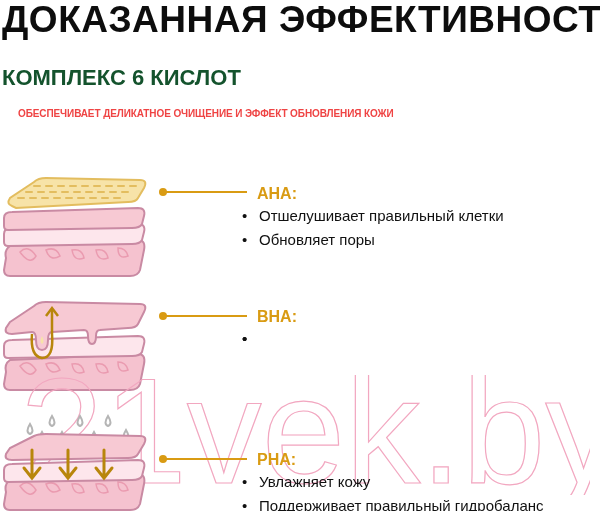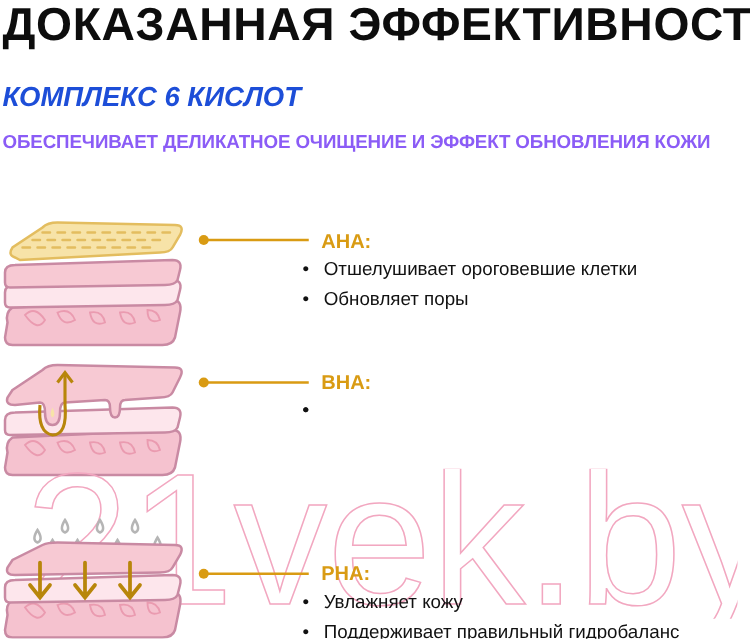--- a/index.html
+++ b/index.html
@@ -1,19 +1,19 @@
 <!DOCTYPE html>
 <html><head>
   <meta charset="utf-8">
   <style>
     html, body { margin: 0; padding: 0; background: #ffffff; }
     body { width: 600px; height: 511px; position: relative; overflow: hidden; font-family: "Liberation Sans", sans-serif; color: #111; }
     .title { position: absolute; left: 2px; top: 0px; font-size: 37px; font-weight: 700; letter-spacing: 0.5px; line-height: 40px; white-space: nowrap; color: #0d0d0d; }
-    .subtitle { position: absolute; left: 2px; top: 64px; font-size: 22px; font-weight: 700; color: #1d4ed8; line-height: 28px; white-space: nowrap; font-style: italic; }
-    .tagline { position: absolute; left: 2px; top: 104px; font-size: 15px; font-weight: 700; line-height: 20px; white-space: nowrap; color: #8b5cf6; letter-spacing: -0.1px; }
+    .subtitle { position: absolute; left: 2px; top: 64px; font-size: 22px; font-weight: 700; color: #14532d; line-height: 28px; white-space: nowrap; }
+    .tagline { position: absolute; left: 18px; top: 104px; font-size: 10px; font-weight: 700; line-height: 20px; white-space: nowrap; color: #ef4444; letter-spacing: -0.1px; }
     .block { position: absolute; left: 0; width: 505px; }
     .illus { position: absolute; left: 0; }
     .connector { position: absolute; left: 159px; height: 10px; width: 90px; }
     .connector .dot { position: absolute; left: 0; top: 1px; width: 8px; height: 8px; border-radius: 50%; background: #d99b13; }
     .connector .line { position: absolute; left: 4px; top: 4px; width: 84px; height: 2px; background: #d99b13; }
     .acid-title { position: absolute; left: 257px; font-size: 16px; font-weight: 700; color: #d99b13; line-height: 20px; }
     .bullets { position: absolute; left: 242px; margin: 0; padding: 0; list-style: none; }
     .bullets li { font-size: 15px; line-height: 24px; color: #111; white-space: nowrap; position: relative; padding-left: 17px; }
     .bullets li .bullet { position: absolute; left: 0; top: 0; }
     .watermark { position: absolute; left: 20px; top: 375px; pointer-events: none; }
@@ -37,26 +37,26 @@
       <path d="M26 22 h6 M38 22 h6 M50 22 h6 M62 22 h6 M74 22 h6 M86 22 h6 M98 22 h6 M110 22 h6 M122 22 h6"></path>
       <path d="M18 28 h6 M30 28 h6 M42 28 h6 M54 28 h6 M66 28 h6 M78 28 h6 M90 28 h6 M102 28 h6 M114 28 h6"></path>
     </g>
   </svg>
   <div class="connector" style="top:27px;">
     <span class="dot"></span>
     <span class="line"></span>
   </div>
   <div class="acid-title" style="top:24px;">AHA:</div>
   <ul class="bullets" style="top:44px;">
-    <li><span class="bullet">•</span><span>Отшелушивает ороговевшие клетки</span></li>
+    <li><span class="bullet">•</span><span>Отшелушивает правильный клетки</span></li>
     <li><span class="bullet">•</span><span>Обновляет поры</span></li>
   </ul>
 </div>
 
-<div class="block" style="top:282px;height:110px;text-align:center;">
+<div class="block" style="top:292px;height:110px;text-align:center;">
   <svg class="illus" width="150" height="100" viewBox="0 0 150 100" style="top:2px;">
     <path d="M6 78 Q4 70 10 66 L138 60 Q146 60 144 70 L140 90 Q138 96 130 96 L10 96 Q4 96 4 90 Z" fill="#f5c2cf" stroke="#c98aa3" stroke-width="2"></path>
     <path d="M20 72 q8 -8 16 4 q-6 10 -16 -4 z M46 70 q10 -4 14 6 q-10 6 -14 -6 z M72 70 q10 -2 12 8 q-10 4 -12 -8 z M96 70 q10 -2 12 8 q-10 4 -12 -8 z M118 68 q8 0 10 8 q-10 4 -10 -8 z" fill="none" stroke="#ea9bb0" stroke-width="1.5"></path>
     <path d="M4 52 Q4 46 12 46 L138 42 Q146 42 144 50 L142 58 Q140 62 132 62 L8 64 Q4 64 4 60 Z" fill="#fde6ec" stroke="#c98aa3" stroke-width="2"></path>
     <path d="M10 28 L34 12 Q38 8 46 8 L140 10 Q148 10 144 18 L138 30 Q136 34 128 34 L100 36 Q96 36 96 42 Q96 50 92 50 Q88 50 88 42 Q88 36 84 36 L52 38 Q48 38 48 46 Q48 56 42 56 Q36 56 36 46 Q36 38 32 38 L12 40 Q4 40 6 34 Z" fill="#f7c9d3" stroke="#c98aa3" stroke-width="2"></path>
     <path d="M42 42 q-3 6 0 8 q3 -2 0 -8 z" fill="#f7e3a8"></path>
     <path d="M32 40 Q30 62 42 64 Q54 64 52 40 L52 16" fill="none" stroke="#b8860b" stroke-width="2.5"></path>
     <path d="M46 22 L52 14 L58 22" fill="none" stroke="#b8860b" stroke-width="2.5"></path>
   </svg>
   <div class="connector" style="top:19px;">

